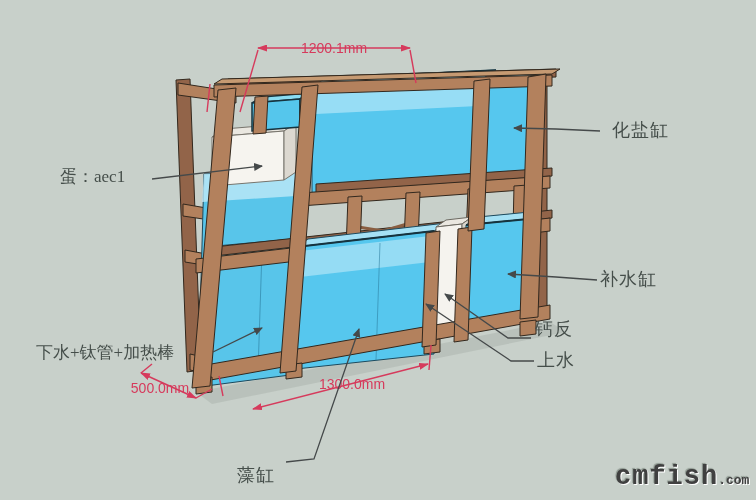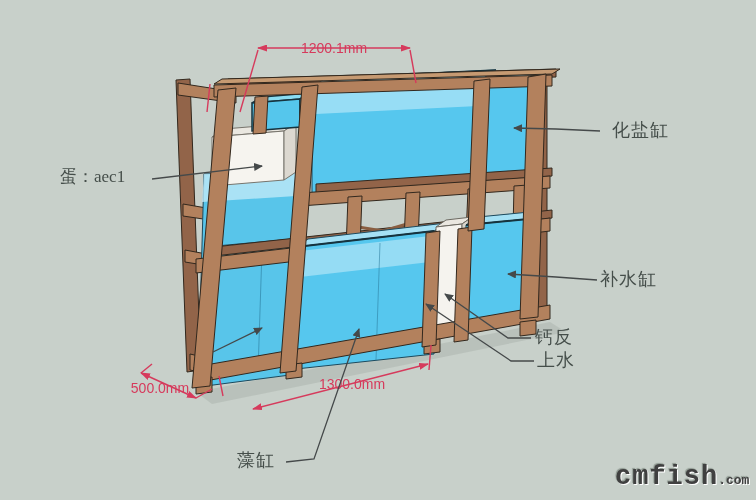--- a/index.html
+++ b/index.html
@@ -173,19 +173,20 @@
     <path d="M531,338 L508,338 L445,294" marker-end="url(#arDark)"></path>
     <path d="M534,361 L511,361 L426,304" marker-end="url(#arDark)"></path>
     <path d="M286,462 L314,459 L359,329" marker-end="url(#arDark)"></path>
     <path d="M213,352 L262,328" marker-end="url(#arDark)"></path>
   </g>
 </svg>
 
 <div class="lbl" style="left:606px;top:121px;margin-left:6px;">化盐缸</div>
 <div class="lbl small" style="left:60px;top:168px;">蛋：aec1</div>
 <div class="lbl" style="left:600px;top:270px;">补水缸</div>
-<div class="lbl" style="left:535px;top:328px;">钙反</div>
+<div class="lbl" style="left:535px;top:320px;">钙反</div>
 <div class="lbl" style="left:537px;top:351px;text-align:right;">上水</div>
-<div class="lbl" style="left:237px;top:452px;font-family:Liberation Mono, monospace;">藻缸</div>
+<div class="lbl small" style="left:36px;top:344px;">下水+钛管+加热棒</div>
+<div class="lbl" style="left:237px;top:466px;">藻缸</div>
 
 <div class="watermark"><span>cmfish</span><span class="dom">.com</span></div>
 
 </div>
 
 </body></html>

